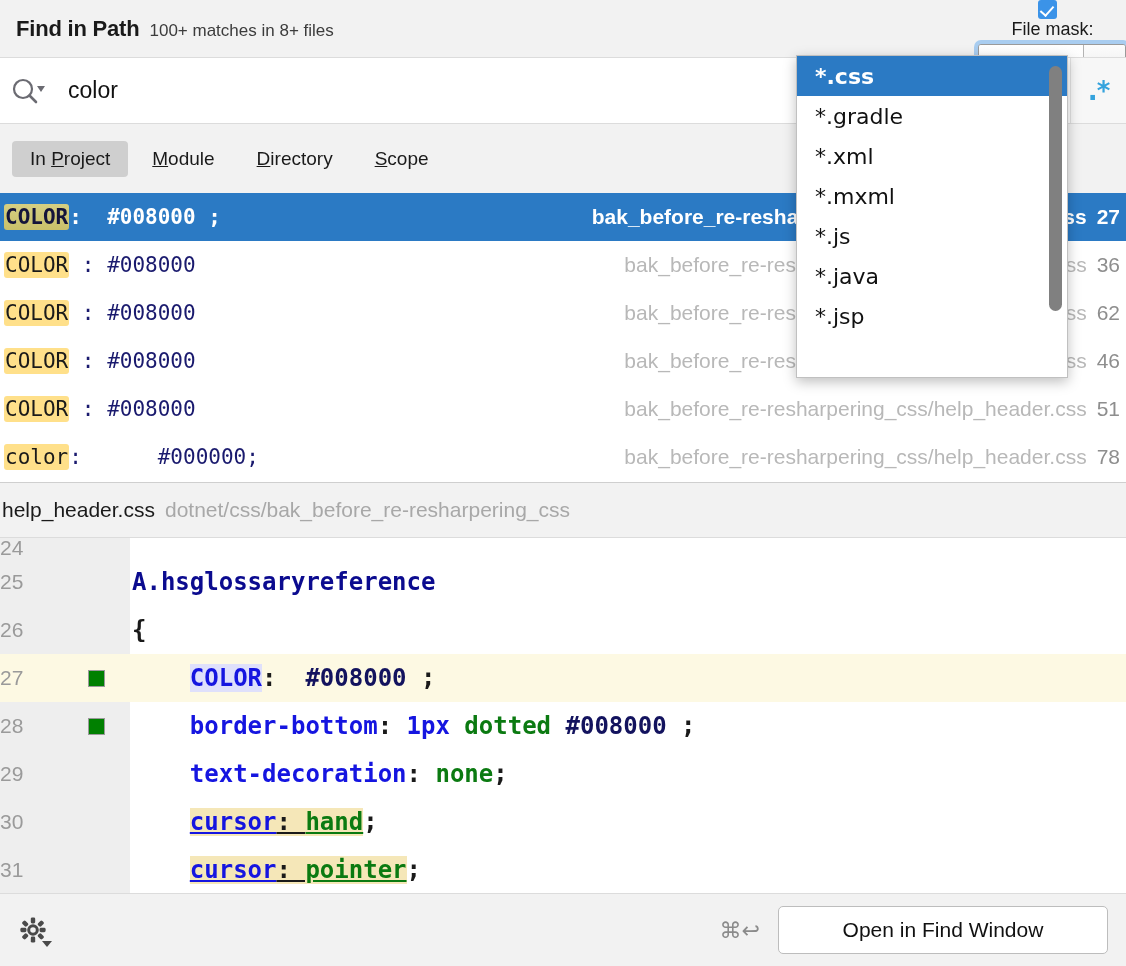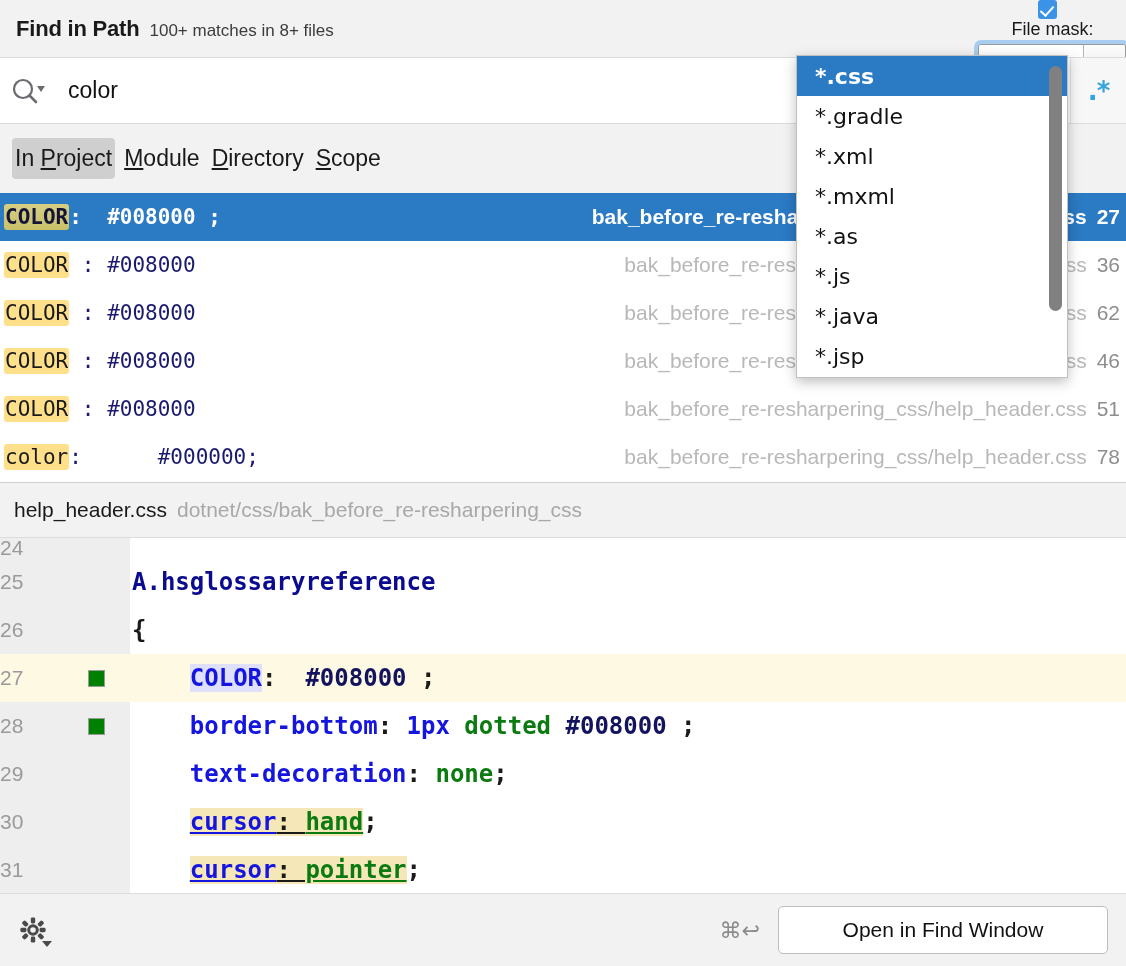--- a/index.html
+++ b/index.html
@@ -121,22 +121,22 @@
 
   
   .tabs {
     position: absolute; left: 0; top: 124px;
     width: 1126px; height: 69px;
     background: #f2f2f2;
     display: flex; align-items: center;
     padding-left: 12px;
   }
   .tab {
-    font-size: 23px; color: #1a1a1a;
-    padding: 7px 3px; border-radius: 4px;
+    font-size: 19px; color: #1a1a1a;
+    padding: 7px 18px; border-radius: 4px;
     margin-right: 6px; white-space: nowrap;
   }
   .tab.active { background: #cfcfcf; }
   .mn { text-decoration: underline; }
 
   
   .results {
     position: absolute; left: 0; top: 193px;
     width: 1126px; height: 290px;
     background: #fff;
@@ -179,21 +179,21 @@
     position: absolute; left: 0; top: 482px; width: 1126px; height: 1px;
     background: #cfcfcf;
   }
 
   
   .file-header {
     position: absolute; left: 0; top: 483px;
     width: 1126px; height: 55px;
     background: #f2f2f2;
     display: flex; align-items: center;
-    padding-left: 14px;
+    padding-left: 2px;
     border-bottom: 1px solid #dcdcdc;
   }
   .fh-name { font-size: 21px; color: #1a1a1a; }
   .fh-path { font-size: 21px; color: #a8a8a8; margin-left: 10px; }
 
   
   .code {
     position: absolute; left: 0; top: 538px;
     width: 1126px; height: 355px;
     background: #ffffff;
@@ -446,21 +446,20 @@
     <span class="shortcut">⌘↩</span>
     <div class="primary-btn">Open in Find Window</div>
   </div>
 
   <div class="popup">
     <div class="popup-list" id="popup-list">
         <div class="popup-item sel">*.css</div>
         <div class="popup-item">*.gradle</div>
         <div class="popup-item">*.xml</div>
         <div class="popup-item">*.mxml</div>
-        <div class="popup-item">*.as</div>
         <div class="popup-item">*.js</div>
         <div class="popup-item">*.java</div>
         <div class="popup-item">*.jsp</div>
       </div>
     <div class="popup-scroll">
       <div class="popup-thumb"></div>
     </div>
   </div>
 
 </div>

